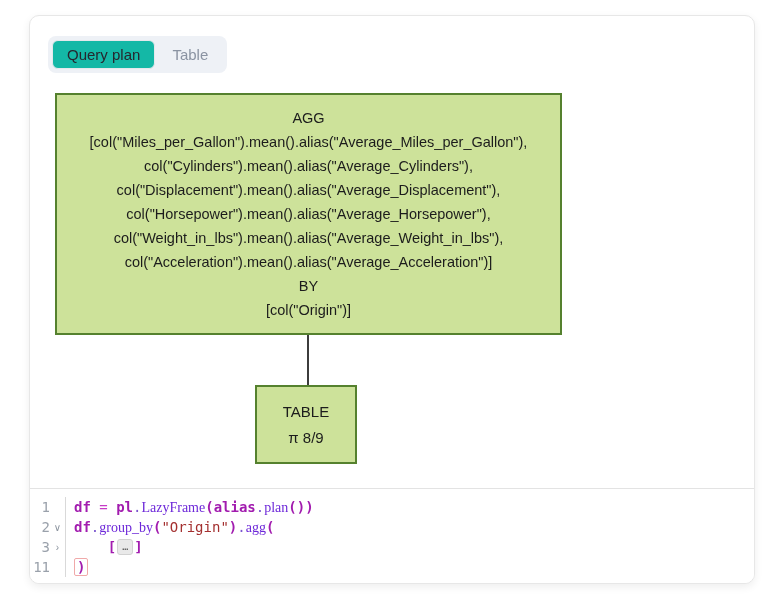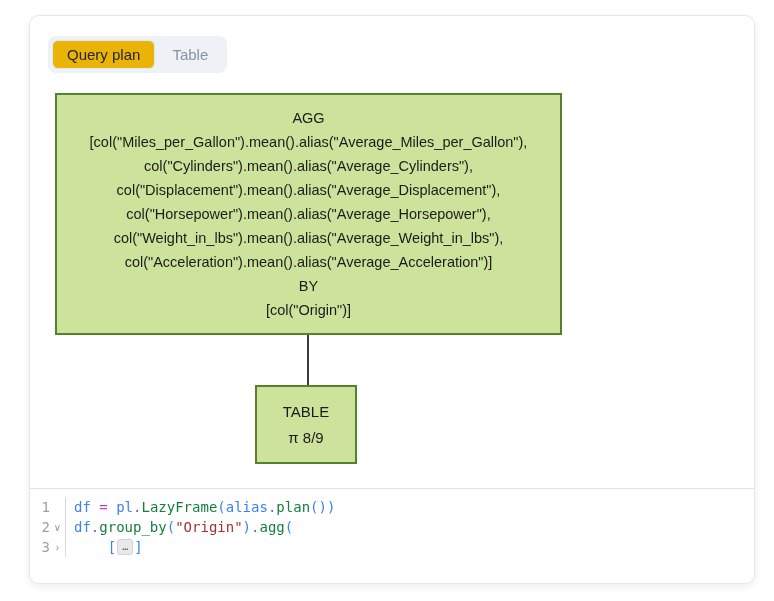--- a/index.html
+++ b/index.html
@@ -12,21 +12,21 @@
   
   .tabbar {
     position:absolute; left:18px; top:20px; display:inline-flex;
     background:#eef1f6; border-radius:8px; padding:4px; gap:2px;
   }
   .tab {
     font-size:15px; padding:6px 15px; border-radius:6px; color:#8a93a2;
     cursor:pointer; white-space:nowrap; line-height:17px;
   }
   .tab.active {
-    background:#eab308; color:#26262e; border:1px solid #e5e8ec; padding:5px 14px;
+    background:#14b8a6; color:#26262e; border:1px solid #e5e8ec; padding:5px 14px;
   }
   
   .diagram { position:absolute; left:0; top:0; width:100%; height:472px; }
   .node {
     position:absolute; background:#cde29a; border:2px solid #55812e;
     display:flex; flex-direction:column; justify-content:center; align-items:center;
     color:#1c1c1c; text-align:center;
   }
   .agg-node { left:25px; top:77px; width:507px; height:242px; font-size:14.5px; line-height:24px; }
   .table-node { left:225px; top:369px; width:102px; height:79px; font-size:15px; line-height:26px; }
@@ -38,24 +38,24 @@
     font-family:"DejaVu Sans Mono", monospace; font-size:14px;
   }
   .row { display:flex; height:20px; align-items:center; }
   .gutter {
     width:36px; height:100%; border-right:1px solid #d9d9d9;
     display:flex; align-items:center; color:#9aa1ab; flex-shrink:0;
   }
   .lnum { flex:1; text-align:right; font-size:14px; }
   .fold { width:15px; text-align:center; font-size:10px; color:#8b939e; font-family:"Liberation Sans", sans-serif; cursor:pointer; }
   .code { padding-left:8px; white-space:pre; color:#1b1b1b; }
-  .tok-plain { color:#3b82f6; }
+  .tok-plain { color:#a21caf;font-weight:bold; }
   .tok-op   { color:#c63cc6; }
   .tok-dot  { color:#7b55cf; }
-  .tok-fn   { color:#15803d; }
+  .tok-fn   { color:#6d28d9;font-family:Liberation Serif, serif; }
   .tok-str  { color:#a43030; }
   .fold-chip {
     display:inline-block; background:#e9e9e9; border:1px solid #d2d2d2;
     border-radius:3px; font-size:10px; line-height:11px; padding:1px 4px 2px 4px;
     color:#555; vertical-align:2px; margin:0 1px; cursor:pointer;
   }
   .match-bracket {
     border:1px solid #f0a9a9; border-radius:2px; padding:0 2px;
   }
 </style>
@@ -107,15 +107,22 @@
     </div>
 
     <div class="row">
       <div class="gutter">
         <span class="lnum">3</span>
         <span class="fold">›</span>
       </div>
       <div class="code"><span class="tok-plain">    [</span><span class="fold-chip">…</span><span class="tok-plain">]</span></div>
     </div>
 
+    <div class="row">
+      <div class="gutter">
+        <span class="lnum">11</span>
+        <span class="fold"></span>
+      </div>
+      <div class="code"><span class="tok-plain match-bracket">)</span></div>
+    </div>
 
   </div>
 </div>
 
 </body></html>

